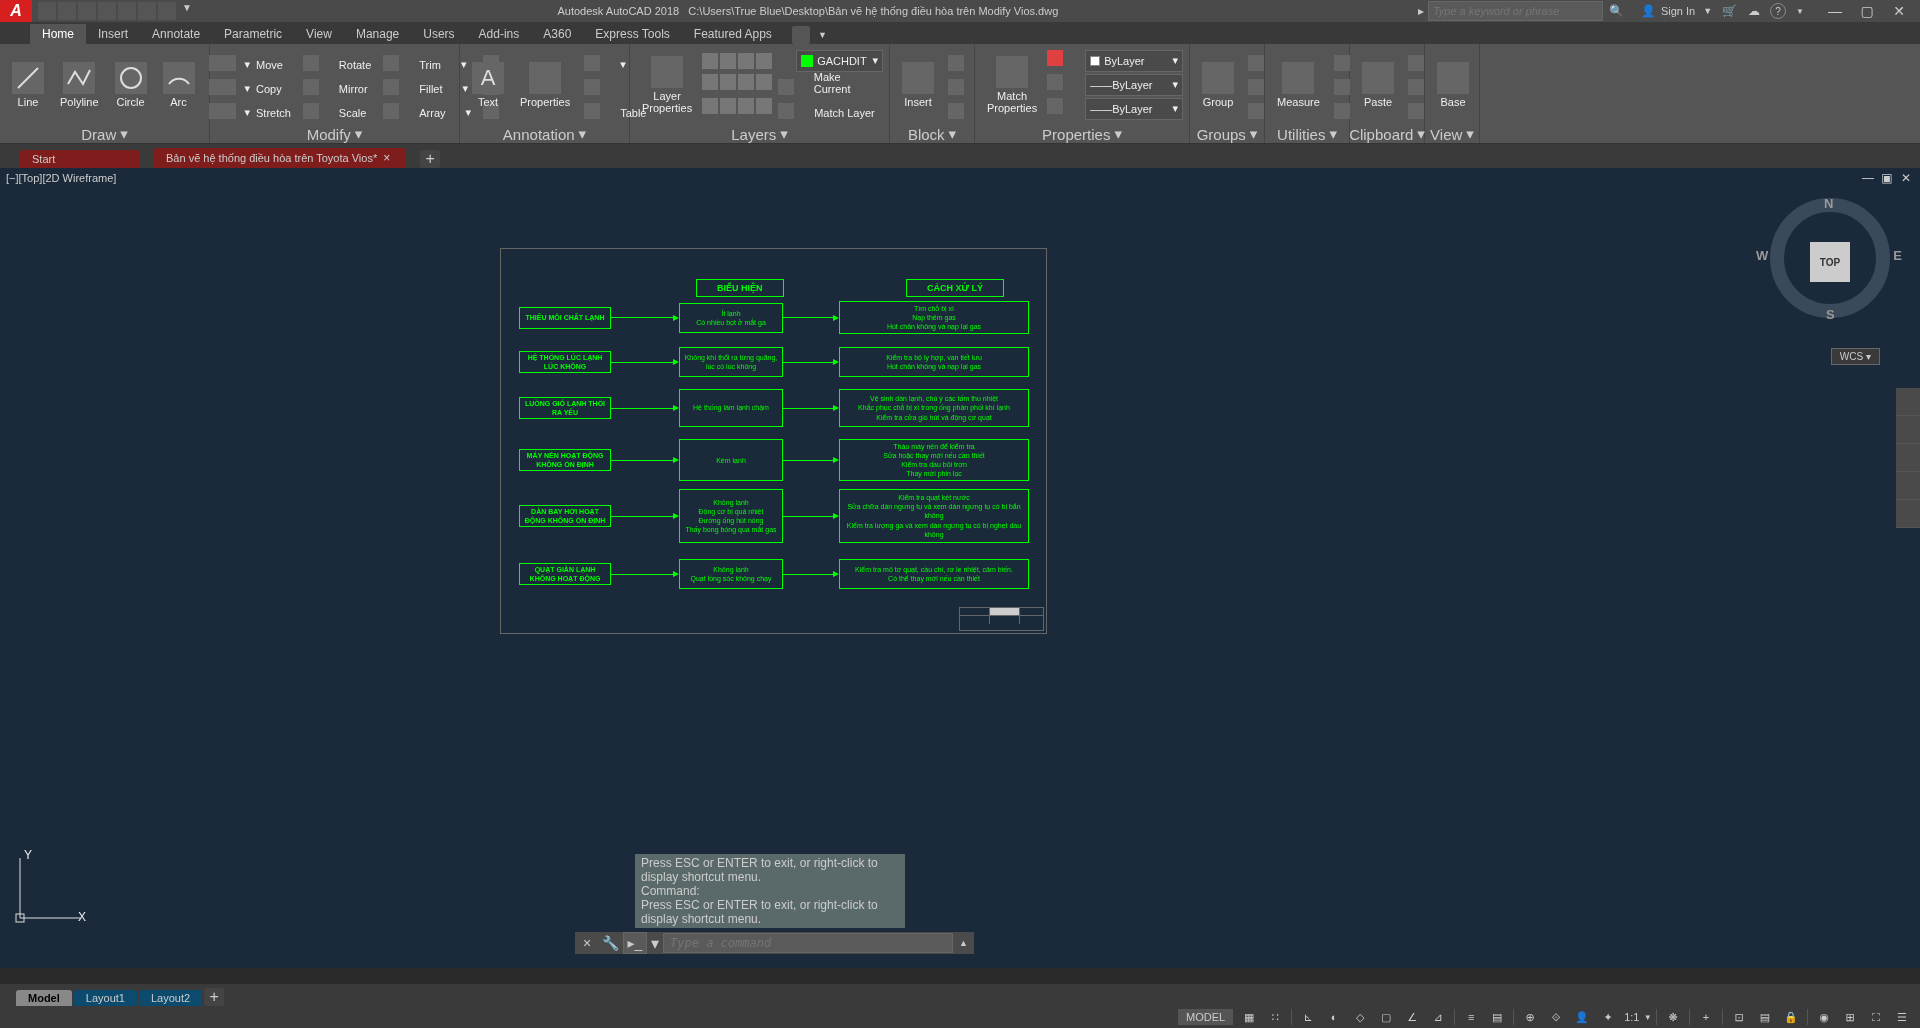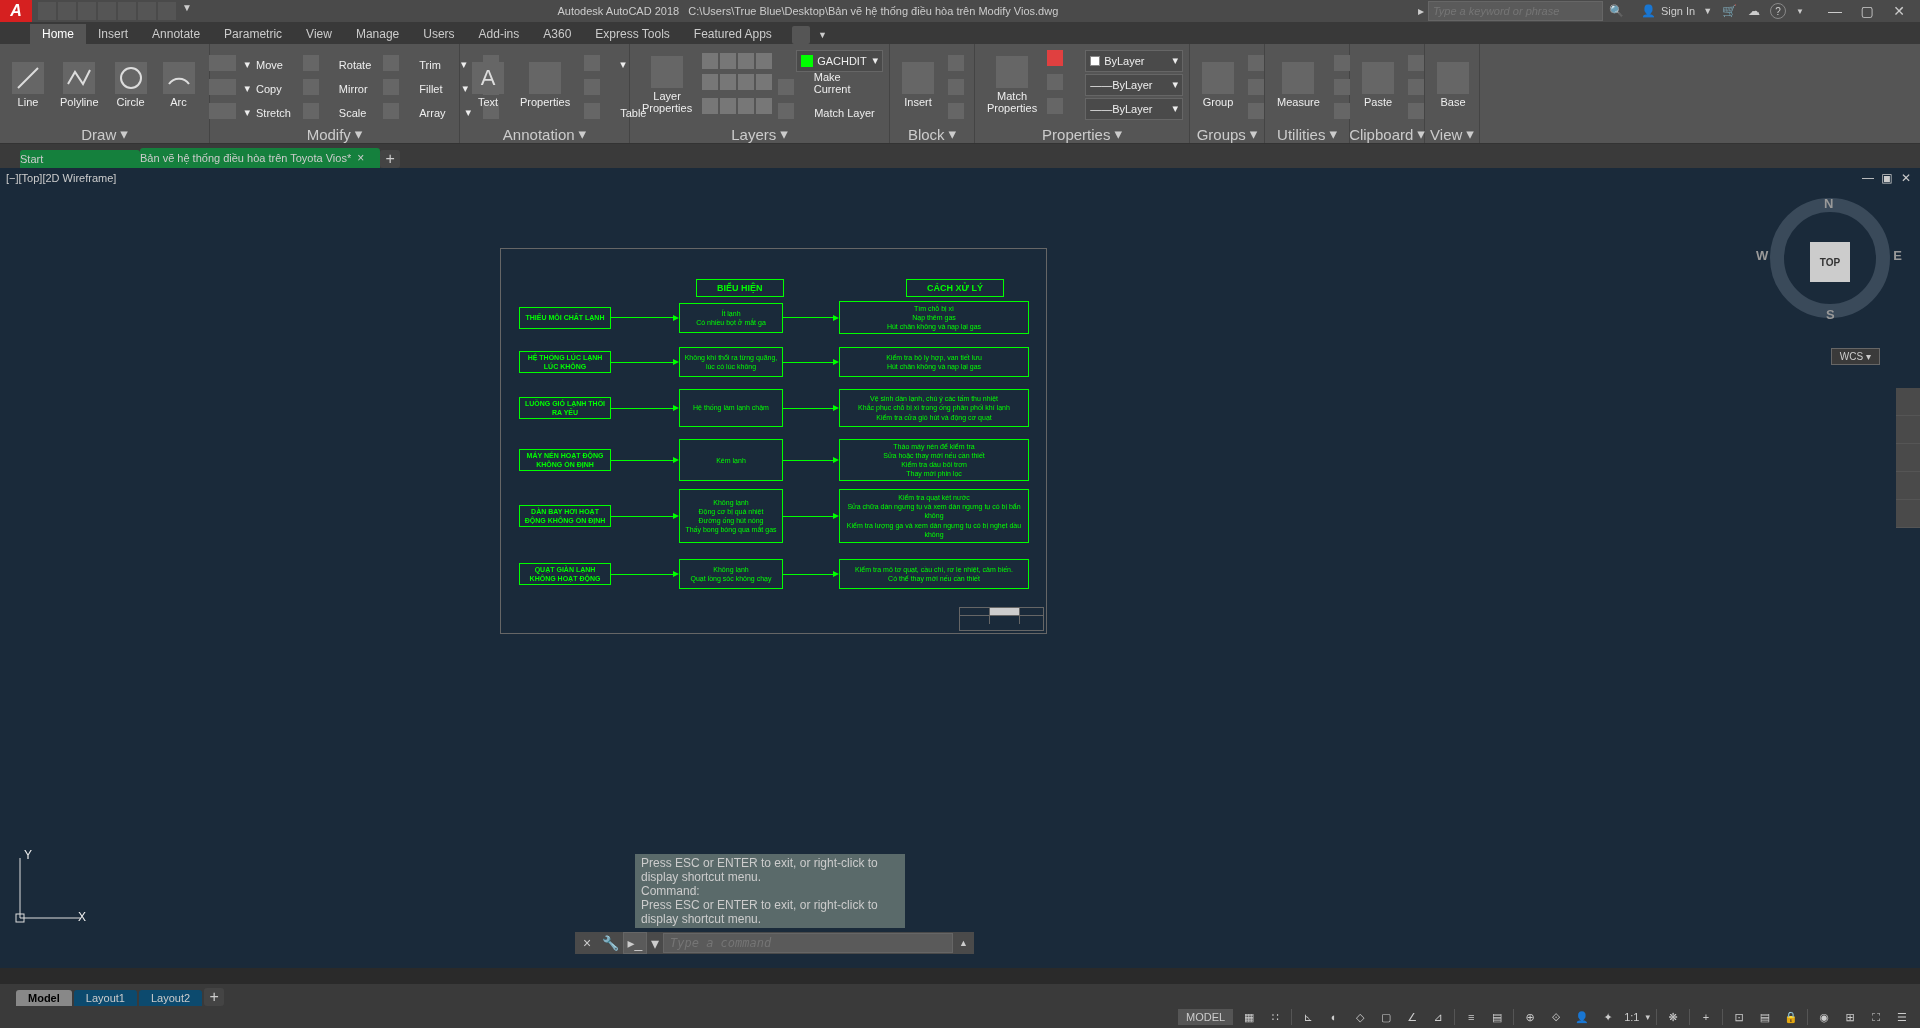--- a/index.html
+++ b/index.html
@@ -34,21 +34,21 @@
 .vcol { display: flex; flex-direction: column; gap: 2px; }
 .small-btn { display: flex; align-items: flex-end; gap: 20px; font-size: 11px; color: #eee; padding: 1px 4px; height: 22px; }
 .small-btn .icon { width: 16px; height: 16px; background: #666; }
 .combo { height: 22px; background: #4a4a4a; border: 1px solid #666; color: #eee; font-size: 11px; display: flex; align-items: center; padding: 0 4px; margin-left: 20px; }
 .layer-icons { display: flex; gap: 2px; }
 .layer-icons .li { width: 16px; height: 16px; background: #777; }
 svg { display: block; }
 
 
 .doc-tabs { height: 24px; background: #3a3a3a; display: flex; align-items: flex-end; padding-left: 20px; }
-.doc-tab { background: #15803d; padding: 3px 16px 3px 0; font-size: 11px; color: #ccc; border-radius: 3px 3px 0 0; margin-right: 0; display: flex; align-items: center; gap: 6px; }
+.doc-tab { background: #7f1d1d; padding: 3px 16px 3px 12px; font-size: 11px; color: #ccc; border-radius: 3px 3px 0 0; margin-right: 14px; display: flex; align-items: center; gap: 6px; }
 .doc-tab.start { width: 120px; }
 .doc-tab .close { font-size: 12px; }
 .new-tab { width: 20px; height: 18px; background: #444; border-radius: 3px; display: flex; align-items: center; justify-content: center; }
 
 
 .vp-header { height: 20px; background: #1a2a3a; font-size: 11px; color: #ccc; padding: 2px 6px; display: flex; align-items: center; justify-content: space-between; }
 .vp-header .ctrls span { width: 16px; display: inline-block; text-align: center; font-size: 12px; }
 
 
 .canvas { position: relative; background: #1a2a3a; height: 780px; overflow: hidden; }

